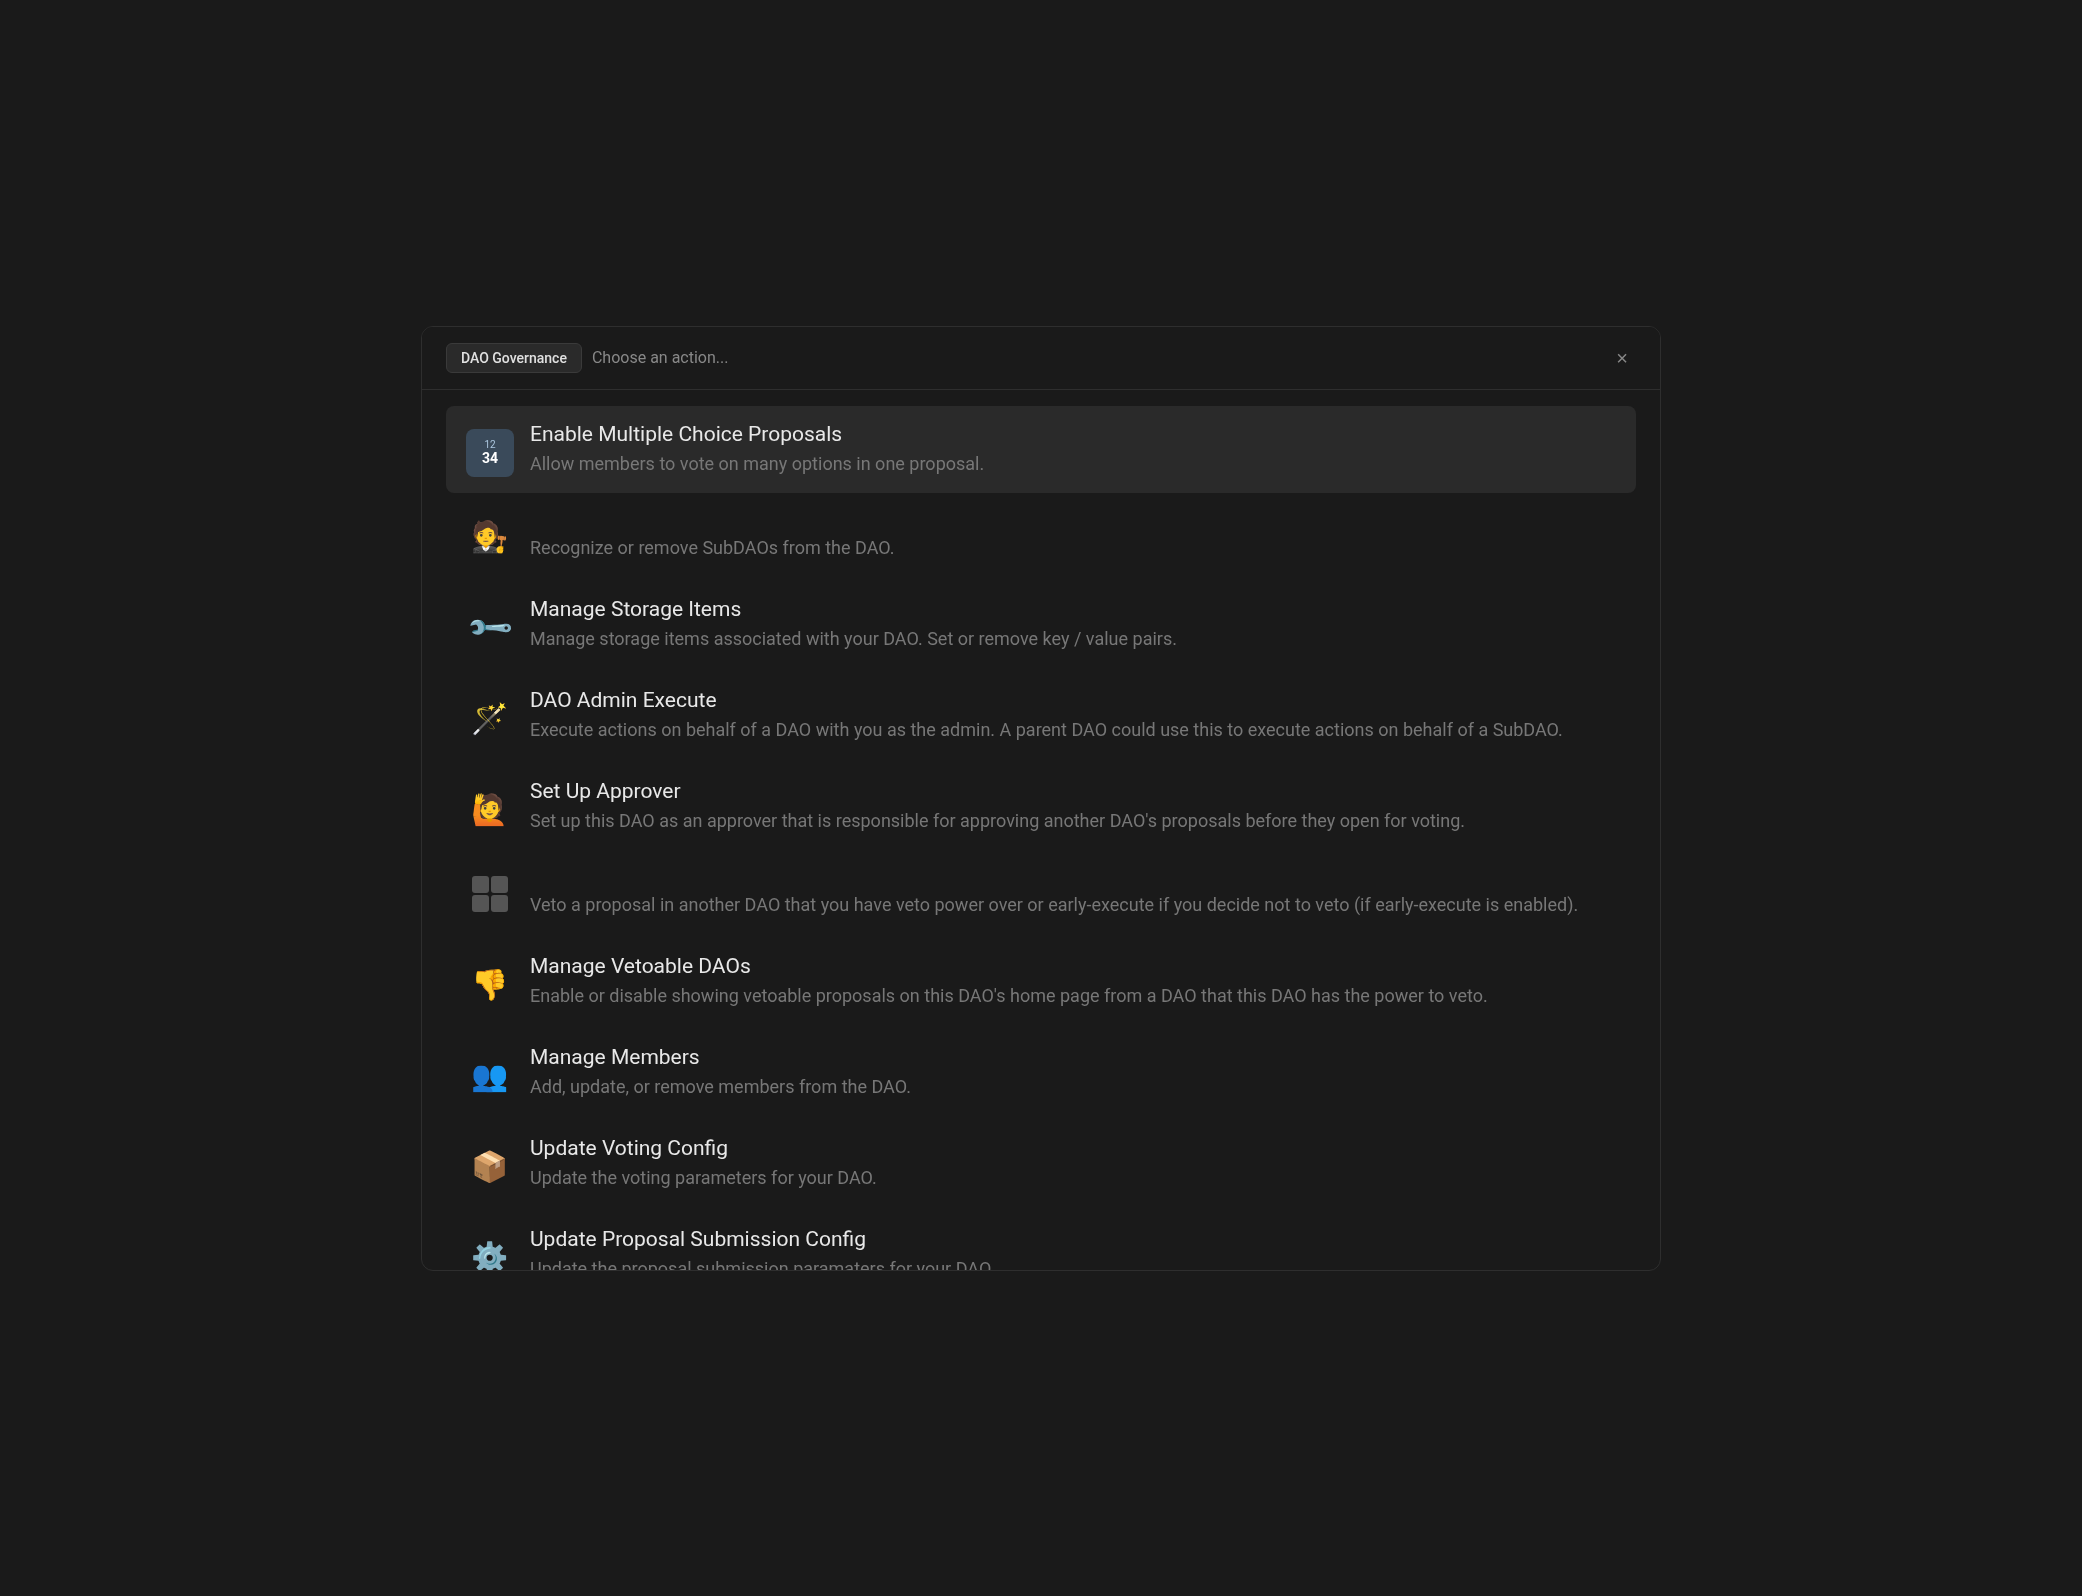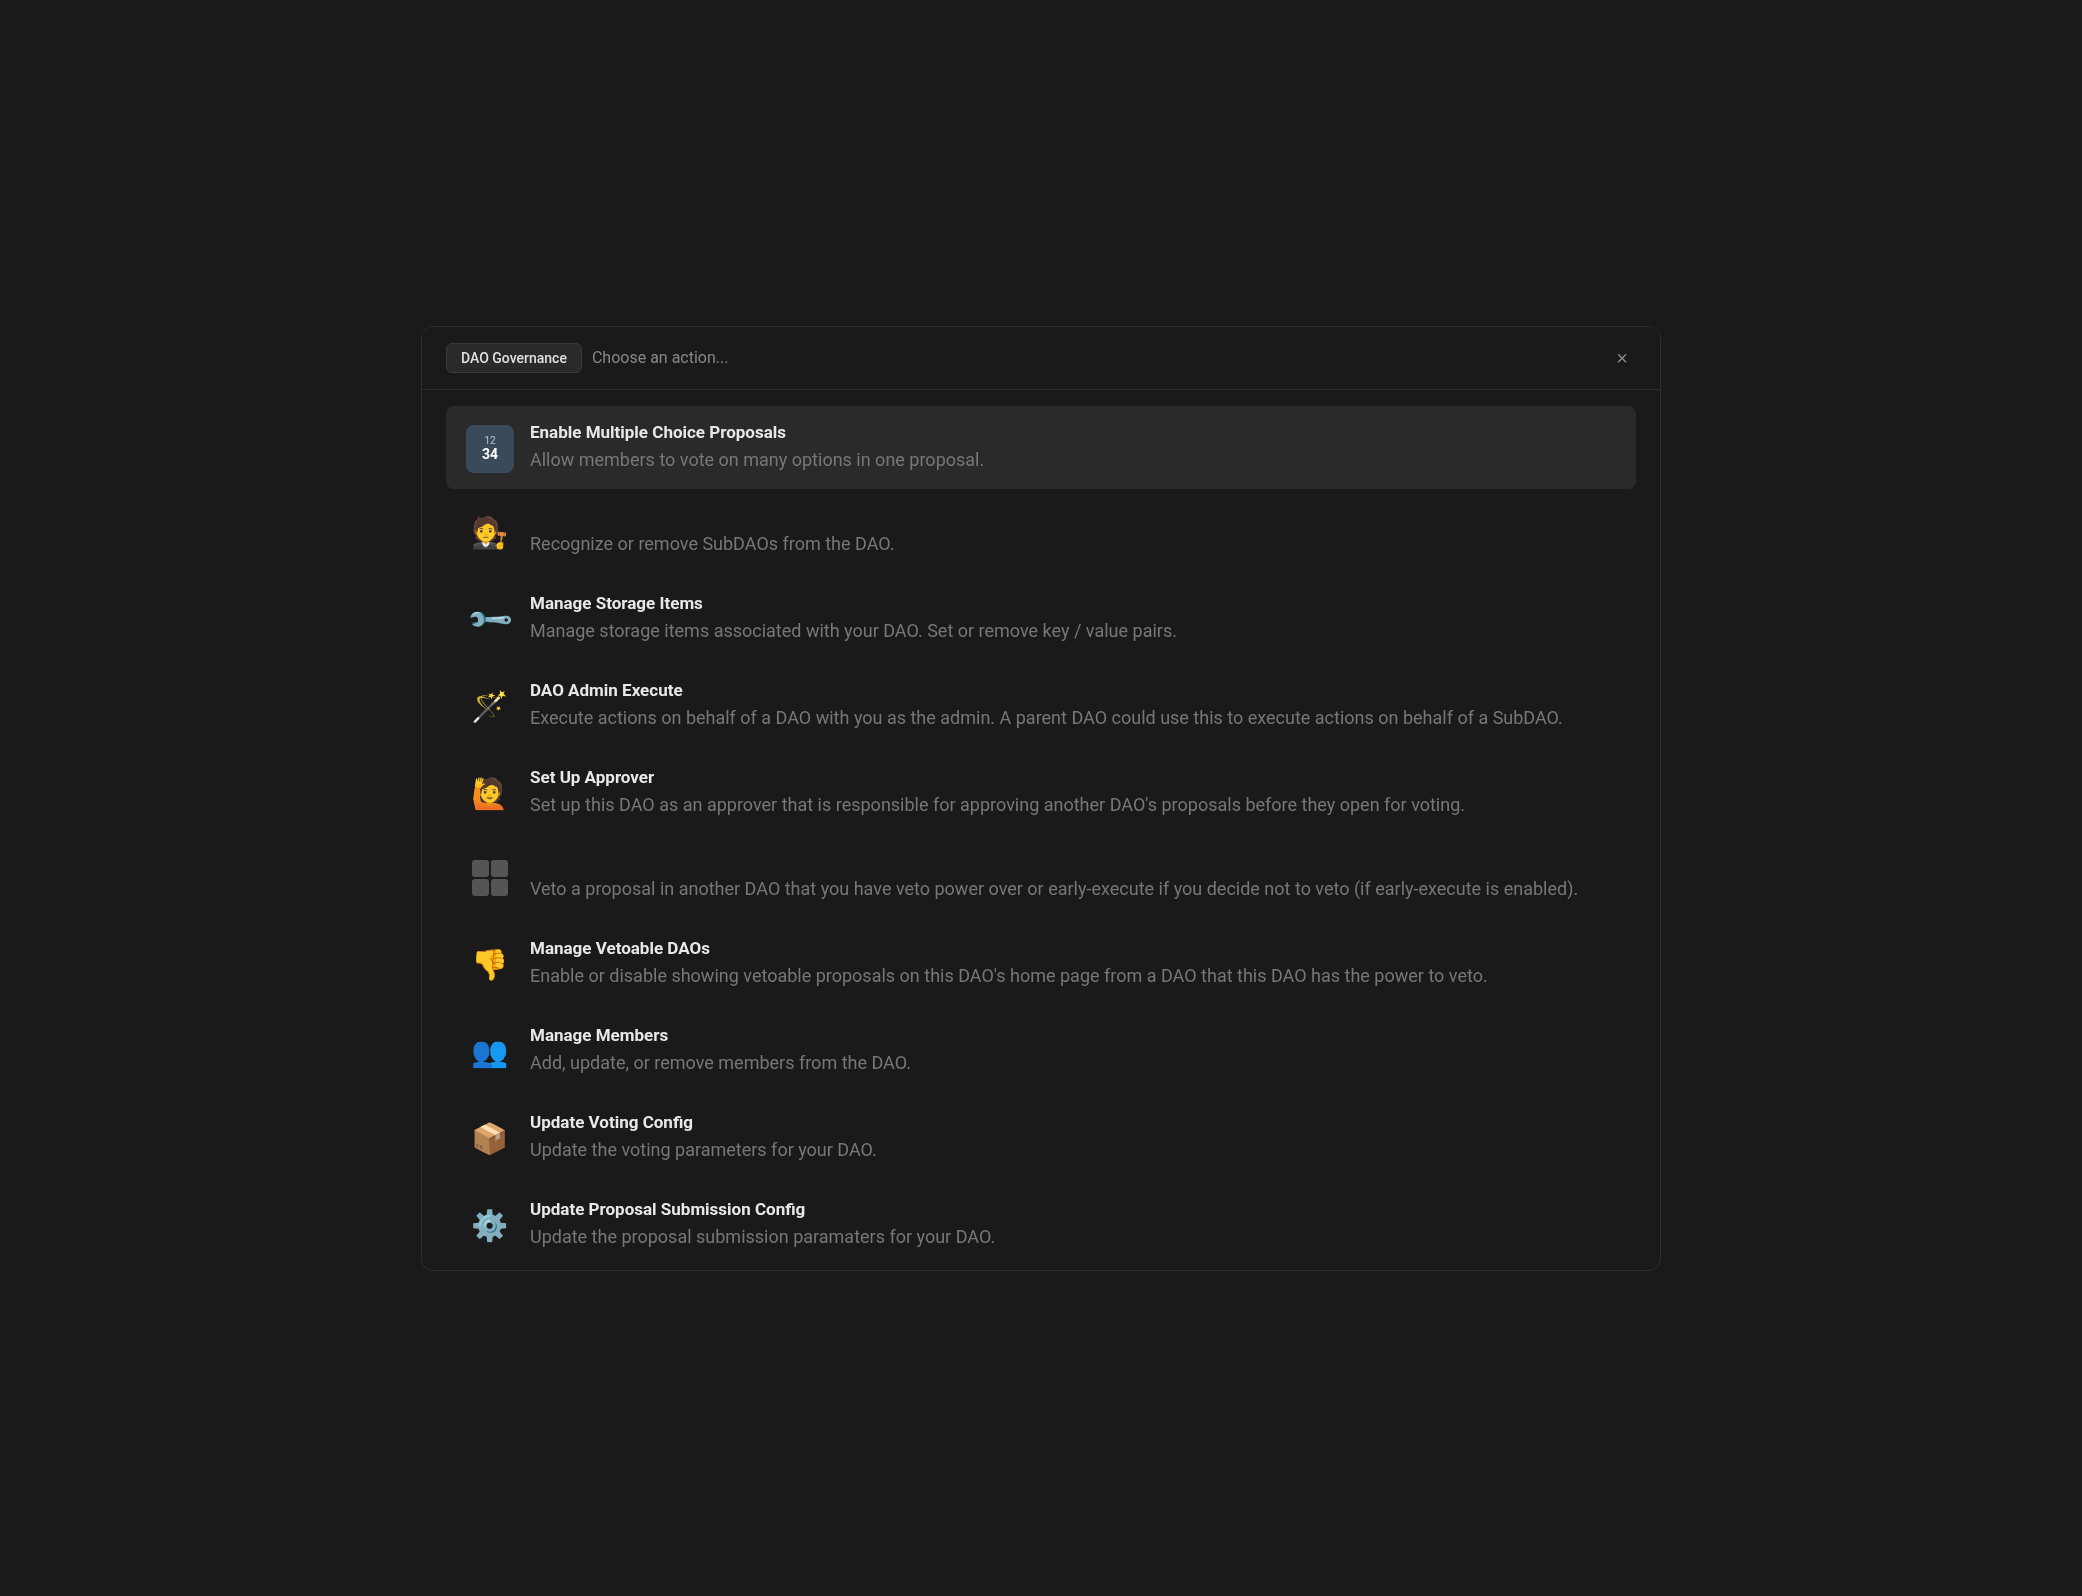--- a/index.html
+++ b/index.html
@@ -118,22 +118,22 @@
       font-weight: bold;
       color: #fff;
     }
 
     .action-content {
       flex: 1;
     }
 
     .action-title {
       color: #e8e8e8;
-      font-size: 17px;
-      font-weight: 700;
+      font-size: 21px;
+      font-weight: 400;
       margin-bottom: 4px;
     }
 
     .action-description {
       color: #777;
       font-size: 18px;
       line-height: 1.5;
     }
   </style>
 </head>

